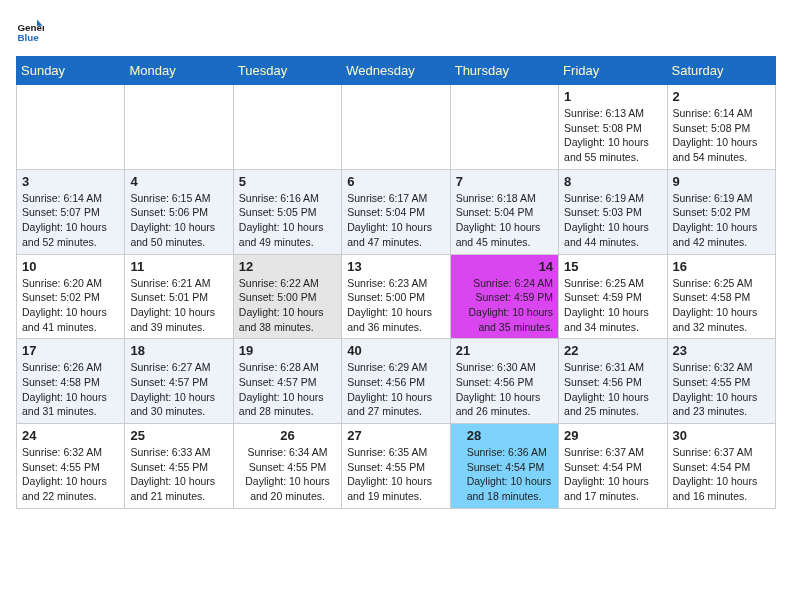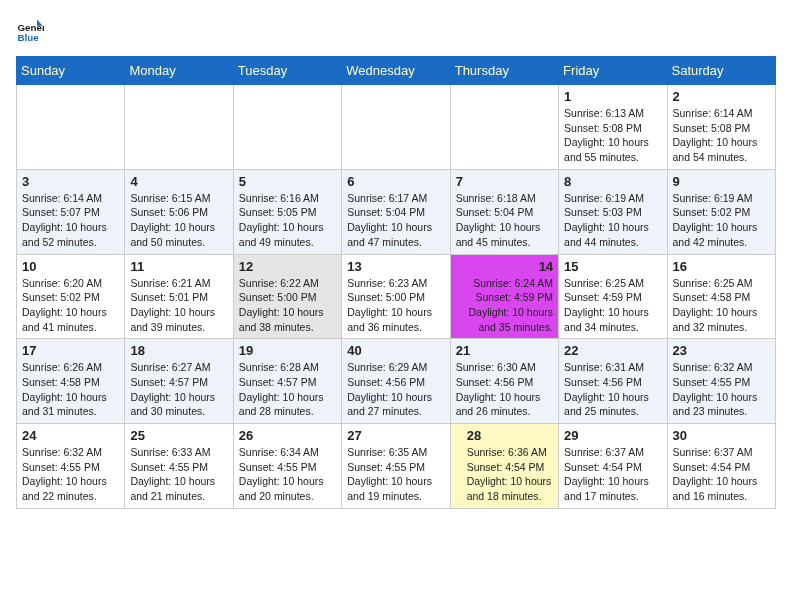--- a/index.html
+++ b/index.html
@@ -299,35 +299,35 @@
 Daylight: 10 hours
 and 22 minutes.</div>
         </td>
         <td style="background: rgb(255, 255, 255);">
           <span class="day-num">25</span>
           <div class="day-info" style="white-space: pre-line;">Sunrise: 6:33 AM
 Sunset: 4:55 PM
 Daylight: 10 hours
 and 21 minutes.</div>
         </td>
-        <td style="background: rgb(255, 255, 255);">
+        <td style="background: rgb(255, 255, 255); text-align: center;">
           <span class="day-num">26</span>
           <div class="day-info" style="white-space: pre-line;">Sunrise: 6:34 AM
 Sunset: 4:55 PM
 Daylight: 10 hours
 and 20 minutes.</div>
         </td>
         <td style="background: rgb(255, 255, 255);">
           <span class="day-num">27</span>
           <div class="day-info" style="white-space: pre-line;">Sunrise: 6:35 AM
 Sunset: 4:55 PM
 Daylight: 10 hours
 and 19 minutes.</div>
         </td>
-        <td style="background: #fef9c3; padding-left: 16px;">
+        <td style="background: #7dd3fc; padding-left: 16px;">
           <span class="day-num">28</span>
           <div class="day-info" style="white-space: pre-line;">Sunrise: 6:36 AM
 Sunset: 4:54 PM
 Daylight: 10 hours
 and 18 minutes.</div>
         </td>
         <td style="background: rgb(255, 255, 255);">
           <span class="day-num">29</span>
           <div class="day-info" style="white-space: pre-line;">Sunrise: 6:37 AM
 Sunset: 4:54 PM

